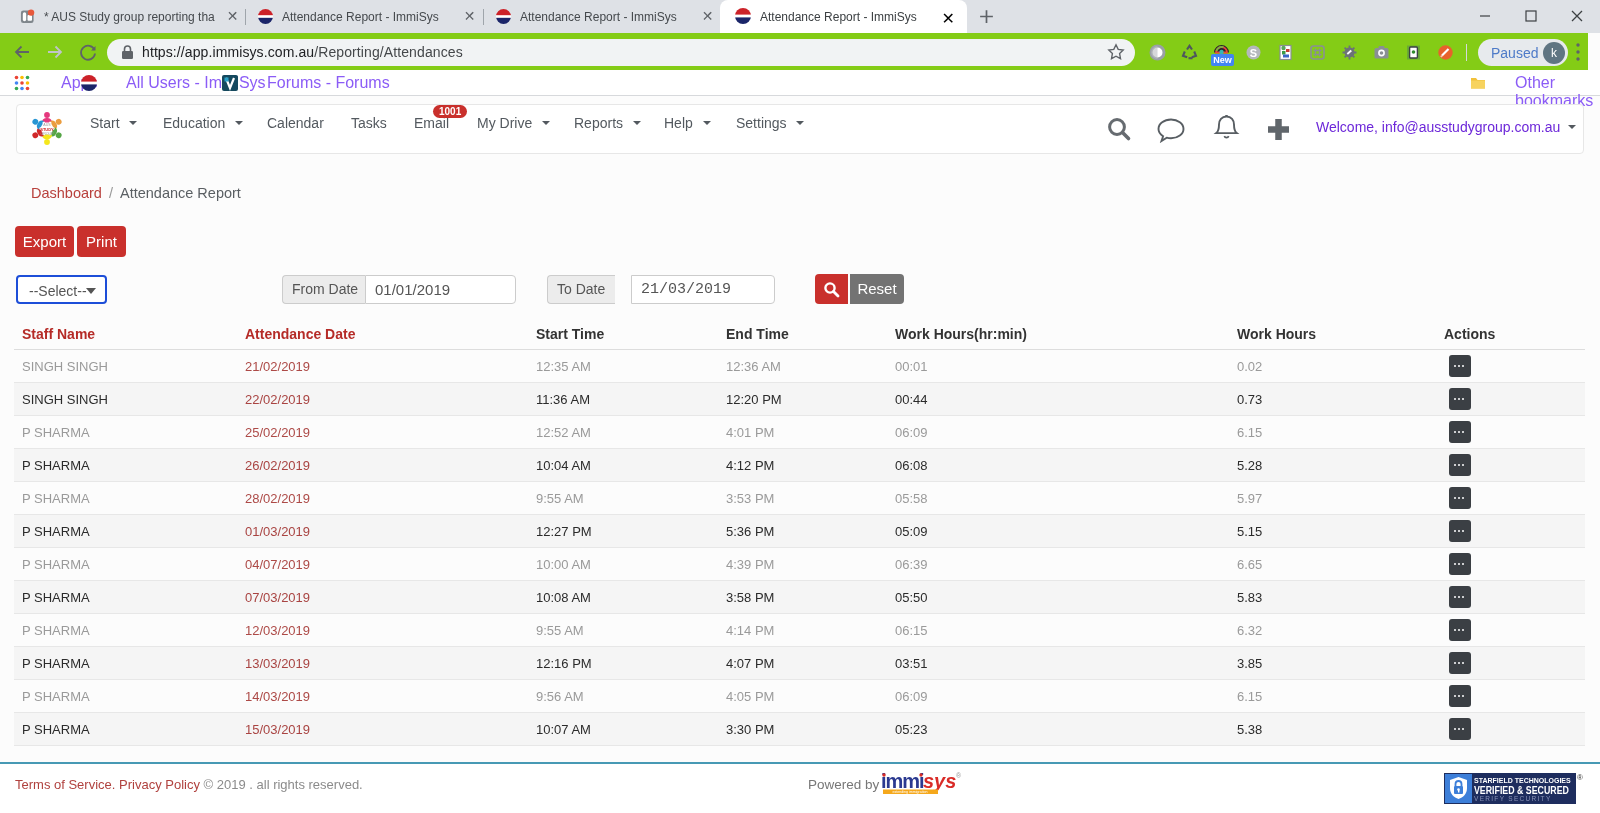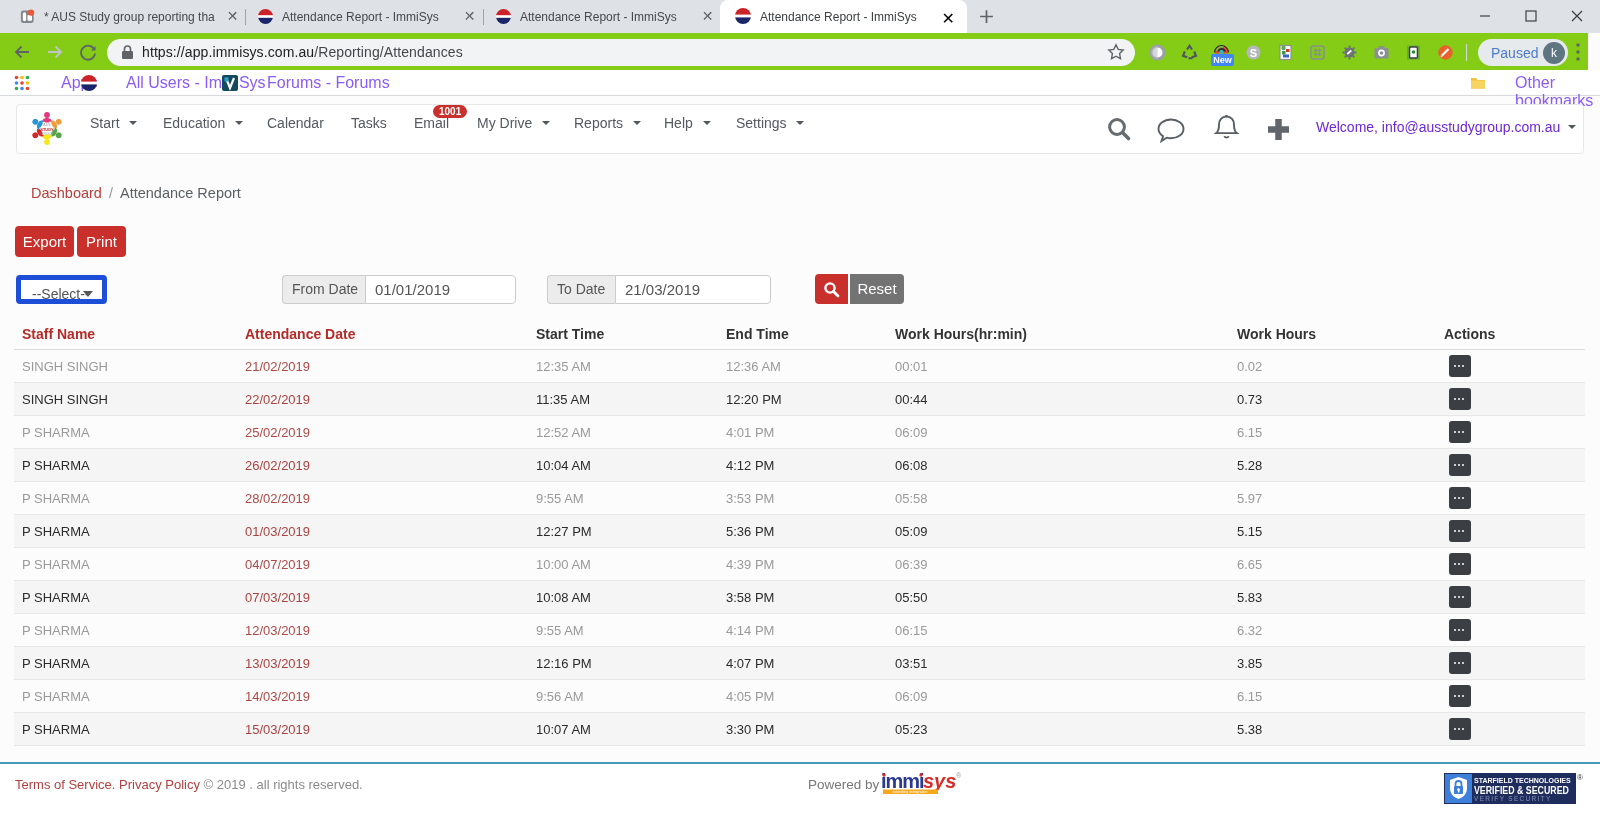--- a/index.html
+++ b/index.html
@@ -42,33 +42,33 @@
 
 #breadcrumb { position:absolute; left:31px; top:185px; font-size:14.5px; }
 #breadcrumb .bred { color:#b8403c; }
 #breadcrumb .bsep { color:#999; margin:0 7px; }
 #breadcrumb .bcur { color:#5a5f63; }
 
 .rbtn { position:absolute; top:226px; height:31px; background:#c9302c; border-radius:4px; color:#fff; font-size:15px; text-align:center; line-height:31px; }
 #btnExport { left:15px; width:59px; }
 #btnPrint { left:77px; width:49px; }
 
-#selbox { position:absolute; left:16px; top:275px; width:91px; height:29px; background:#fff; border:5px solid #1d4ed8; border-radius:4px; }
+#selbox { position:absolute; left:16px; top:275px; width:91px; height:29px; background:#fff; border:2px solid #1d4ed8; border-radius:4px; }
 #selbox .stx { position:absolute; left:11px; top:6px; font-size:14px; color:#555; }
 #selbox .scar { position:absolute; right:9px; top:11px; width:0; height:0; border-left:5px solid transparent; border-right:5px solid transparent; border-top:6px solid #555; }
 
 .fgroup { position:absolute; top:275px; height:29px; }
 .flabel { position:absolute; left:0; top:0; height:29px; background:#ececec; border:1px solid #ccc; border-right:none; border-radius:4px 0 0 4px; font-size:14px; color:#555; line-height:27px; padding:0 9px; white-space:nowrap; }
 .finput { position:absolute; top:0; height:29px; background:#fff; border:1px solid #ccc; border-radius:0 4px 4px 0; font-size:15px; color:#555; line-height:27px; padding-left:9px; }
 #fgFrom { left:282px; }
 #fgFrom .flabel { width:83px; }
 #fgFrom .finput { left:83px; width:151px; }
 #fgTo { left:547px; }
 #fgTo .flabel { width:68px; }
-#fgTo .finput { left:68px; width:156px; }
+#fgTo .finput { left:84px; width:144px;font-family:Liberation Mono, monospace; }
 
 #btnSearch { position:absolute; left:815px; top:274px; width:33px; height:30px; background:#c9302c; border-radius:4px 0 0 4px; }
 #btnReset { position:absolute; left:850px; top:274px; width:54px; height:30px; background:#737373; border-radius:0 4px 4px 0; color:#fff; font-size:15px; text-align:center; line-height:30px; }
 
 
 #tbl { position:absolute; left:14px; top:323px; width:1571px; border-collapse:collapse; table-layout:fixed; }
 #tbl th { font-size:14px; font-weight:bold; text-align:left; padding:3px 0 7px 8px; border-bottom:1px solid #ddd; color:#333; }
 #tbl th.hred { color:#b52b27; }
 #tbl td { font-size:13px; height:33px; padding:0 0 0 8px; border-bottom:1px solid #e7e7e7; }
 #tbl tr.odd td { color:#9a9a9a; }
@@ -382,21 +382,21 @@
           <div class="actbtn">
             <i style="left:5px"></i>
             <i style="left:9px"></i>
             <i style="left:13px"></i>
           </div>
         </td>
       </tr>
   <tr class="even">
         <td>SINGH SINGH</td>
         <td class="dt">22/02/2019</td>
-        <td>11:35 AM</td>
+        <td>11:36 AM</td>
         <td>12:20 PM</td>
         <td>00:44</td>
         <td>0.73</td>
         <td>
           <div class="actbtn">
             <i style="left:5px"></i>
             <i style="left:9px"></i>
             <i style="left:13px"></i>
           </div>
         </td>

